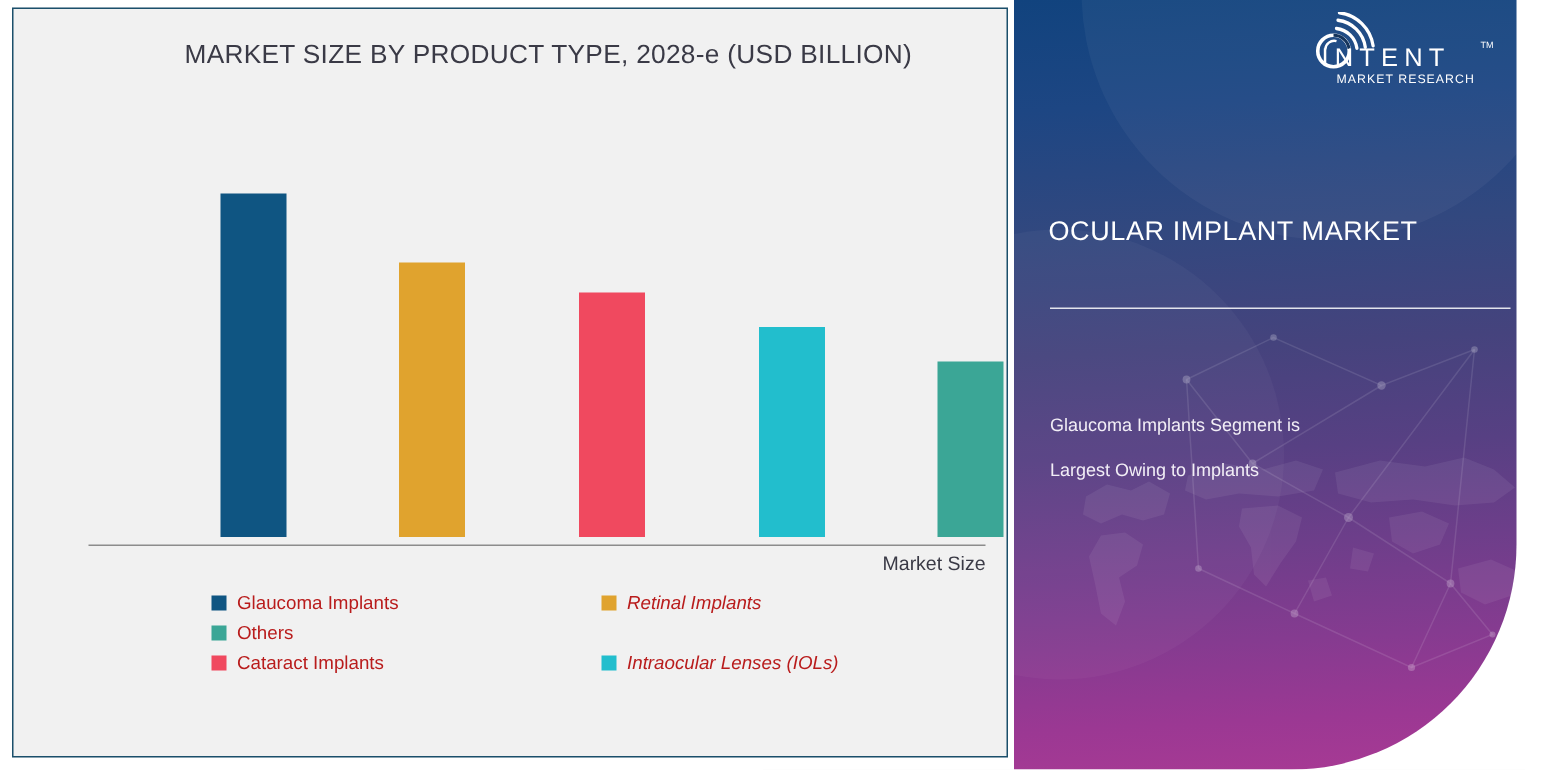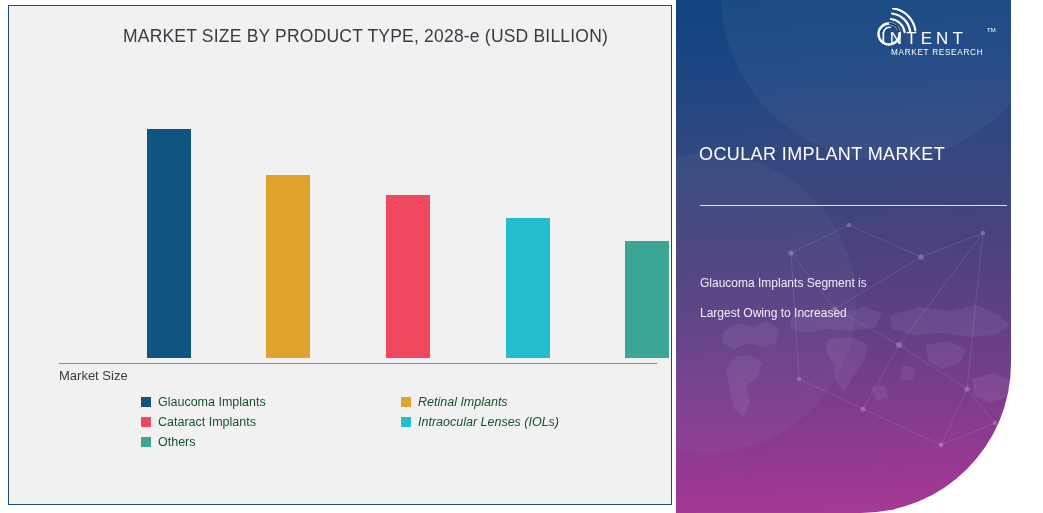--- a/index.html
+++ b/index.html
@@ -64,21 +64,21 @@
   }
   .bar {
     position: absolute;
     bottom: 0;
   }
   .axis-label {
     position: absolute;
     left: 50px;
     top: 362px;
     width: 598px;
-    text-align: left;
+    text-align: right;
     font-size: 13px;
     color: #3a3a46;
   }
 
   
   .legend {
     position: absolute;
     left: 132px;
     top: 386px;
     width: 450px;
@@ -95,21 +95,21 @@
   }
   .legend-item.second { width: auto; font-style: italic; }
   .legend-swatch {
     width: 10px;
     height: 10px;
     margin-right: 7px;
     flex: 0 0 auto;
   }
   .legend-text {
     font-size: 12.5px;
-    color: #14532d;
+    color: #b91c1c;
     white-space: nowrap;
   }
 
   .source {
     position: absolute;
     left: 17px;
     top: 481px;
     font-size: 11.5px;
     color: #33333a;
   }
@@ -231,32 +231,32 @@
           <span class="legend-swatch" style="background:#0F5582"></span>
           <span class="legend-text">Glaucoma Implants</span>
         </div>
         <div class="legend-item second">
           <span class="legend-swatch" style="background:#E0A32E"></span>
           <span class="legend-text">Retinal Implants</span>
         </div>
       </div>
       <div class="legend-row">
         <div class="legend-item">
+          <span class="legend-swatch" style="background:#3BA696"></span>
+          <span class="legend-text">Others</span>
+        </div>
+      </div>
+      <div class="legend-row">
+        <div class="legend-item">
           <span class="legend-swatch" style="background:#F0495F"></span>
           <span class="legend-text">Cataract Implants</span>
         </div>
         <div class="legend-item second">
           <span class="legend-swatch" style="background:#22BECD"></span>
           <span class="legend-text">Intraocular Lenses (IOLs)</span>
-        </div>
-      </div>
-      <div class="legend-row">
-        <div class="legend-item">
-          <span class="legend-swatch" style="background:#3BA696"></span>
-          <span class="legend-text">Others</span>
         </div>
       </div>
     </div>
 
   </div>
 
   <div class="right-panel">
 
     <div class="panel-swoosh"></div>
     <div class="panel-swoosh2"></div>
@@ -314,16 +314,16 @@
       <text x="122" y="24" font-family="'Liberation Sans', sans-serif" font-size="6" fill="#ffffff">TM</text>
       <text x="26" y="47" font-family="'Liberation Sans', sans-serif" font-size="8.2" letter-spacing="0.7" fill="#ffffff">MARKET RESEARCH</text>
     </svg>
 
     <div class="panel-title">OCULAR IMPLANT MARKET</div>
 
     <div class="panel-rule"></div>
 
     <div class="panel-body">
       <div>Glaucoma Implants Segment is</div>
-      <div>Largest Owing to Increased</div>
+      <div>Largest Owing to Implants</div>
     </div>
   </div>
 </div>
 
 </body></html>

